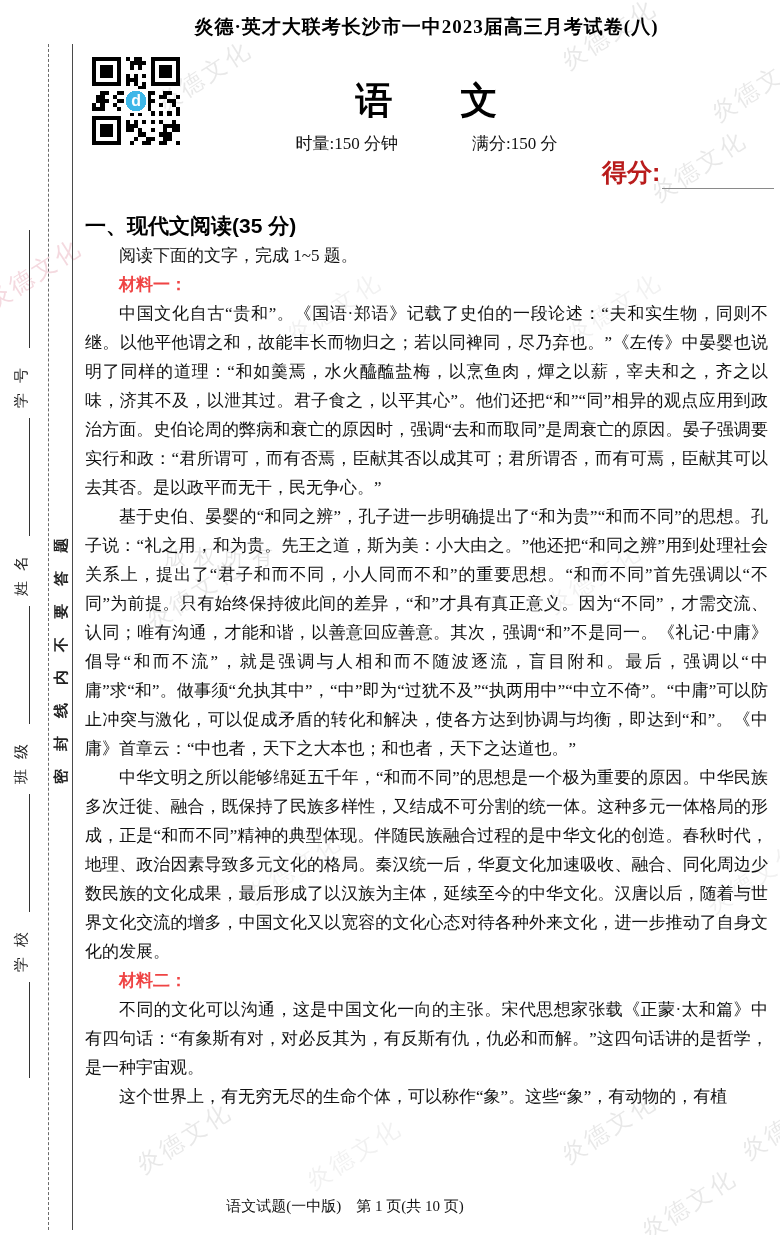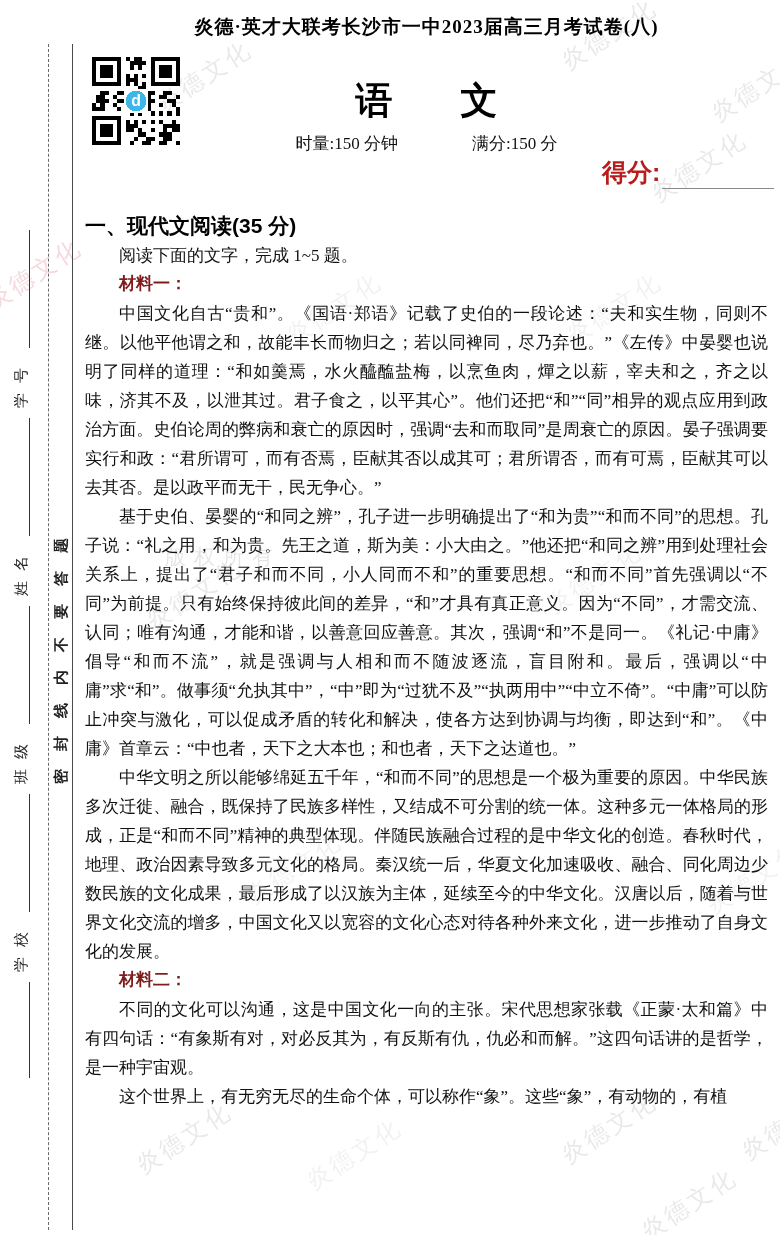--- a/index.html
+++ b/index.html
@@ -68,22 +68,22 @@
     font-size:17px; line-height:29px; text-align:justify; color:#111;
   }
   .content p { margin:0; }
   .indent { text-indent:2em; }
   .sec-heading {
     font-family:"Liberation Sans","DejaVu Sans",sans-serif;
     font-weight:bold; font-size:21px; line-height:31px; color:#000;
   }
   .sub-heading { line-height:31px; }
   .mat-label {
-    font-family:Liberation Mono, monospace;
-    font-weight:bold; color:#7f1d1d;
+    font-family:Liberation Serif, serif;
+    font-weight:bold; color:#ef4444;
   }
   .attribution { text-align:right; padding-right:58px; text-indent:0; }
   
   .footer {
     position:absolute; left:0; right:0; top:1197px; text-align:center;
     font-size:15px; color:#111; z-index:4;
   }
   .footer span { position:relative; left:-45px; }
 </style>
 </head>
@@ -364,14 +364,17 @@
     <p class="indent">阅读下面的文字，完成 1~5 题。</p>
     <p class="indent mat-label">材料一：</p>
     <p class="indent">中国文化自古“贵和”。《国语·郑语》记载了史伯的一段论述：“夫和实生物，同则不继。以他平他谓之和，故能丰长而物归之；若以同裨同，尽乃弃也。”《左传》中晏婴也说明了同样的道理：“和如羹焉，水火醯醢盐梅，以烹鱼肉，燀之以薪，宰夫和之，齐之以味，济其不及，以泄其过。君子食之，以平其心”。他们还把“和”“同”相异的观点应用到政治方面。史伯论周的弊病和衰亡的原因时，强调“去和而取同”是周衰亡的原因。晏子强调要实行和政：“君所谓可，而有否焉，臣献其否以成其可；君所谓否，而有可焉，臣献其可以去其否。是以政平而无干，民无争心。”</p>
     <p class="indent">基于史伯、晏婴的“和同之辨”，孔子进一步明确提出了“和为贵”“和而不同”的思想。孔子说：“礼之用，和为贵。先王之道，斯为美：小大由之。”他还把“和同之辨”用到处理社会关系上，提出了“君子和而不同，小人同而不和”的重要思想。“和而不同”首先强调以“不同”为前提。只有始终保持彼此间的差异，“和”才具有真正意义。因为“不同”，才需交流、认同；唯有沟通，才能和谐，以善意回应善意。其次，强调“和”不是同一。《礼记·中庸》倡导“和而不流”，就是强调与人相和而不随波逐流，盲目附和。最后，强调以“中庸”求“和”。做事须“允执其中”，“中”即为“过犹不及”“执两用中”“中立不倚”。“中庸”可以防止冲突与激化，可以促成矛盾的转化和解决，使各方达到协调与均衡，即达到“和”。《中庸》首章云：“中也者，天下之大本也；和也者，天下之达道也。”</p>
     <p class="indent">中华文明之所以能够绵延五千年，“和而不同”的思想是一个极为重要的原因。中华民族多次迁徙、融合，既保持了民族多样性，又结成不可分割的统一体。这种多元一体格局的形成，正是“和而不同”精神的典型体现。伴随民族融合过程的是中华文化的创造。春秋时代，地理、政治因素导致多元文化的格局。秦汉统一后，华夏文化加速吸收、融合、同化周边少数民族的文化成果，最后形成了以汉族为主体，延续至今的中华文化。汉唐以后，随着与世界文化交流的增多，中国文化又以宽容的文化心态对待各种外来文化，进一步推动了自身文化的发展。</p>
     <p class="indent mat-label">材料二：</p>
     <p class="indent">不同的文化可以沟通，这是中国文化一向的主张。宋代思想家张载《正蒙·太和篇》中有四句话：“有象斯有对，对必反其为，有反斯有仇，仇必和而解。”这四句话讲的是哲学，是一种宇宙观。</p>
     <p class="indent">这个世界上，有无穷无尽的生命个体，可以称作“象”。这些“象”，有动物的，有植</p>
   </div>
 
+  <div class="footer">
+    <span>语文试题(一中版)　第 1 页(共 10 页)</span>
+  </div>
 
 </div>
 
 </body></html>

